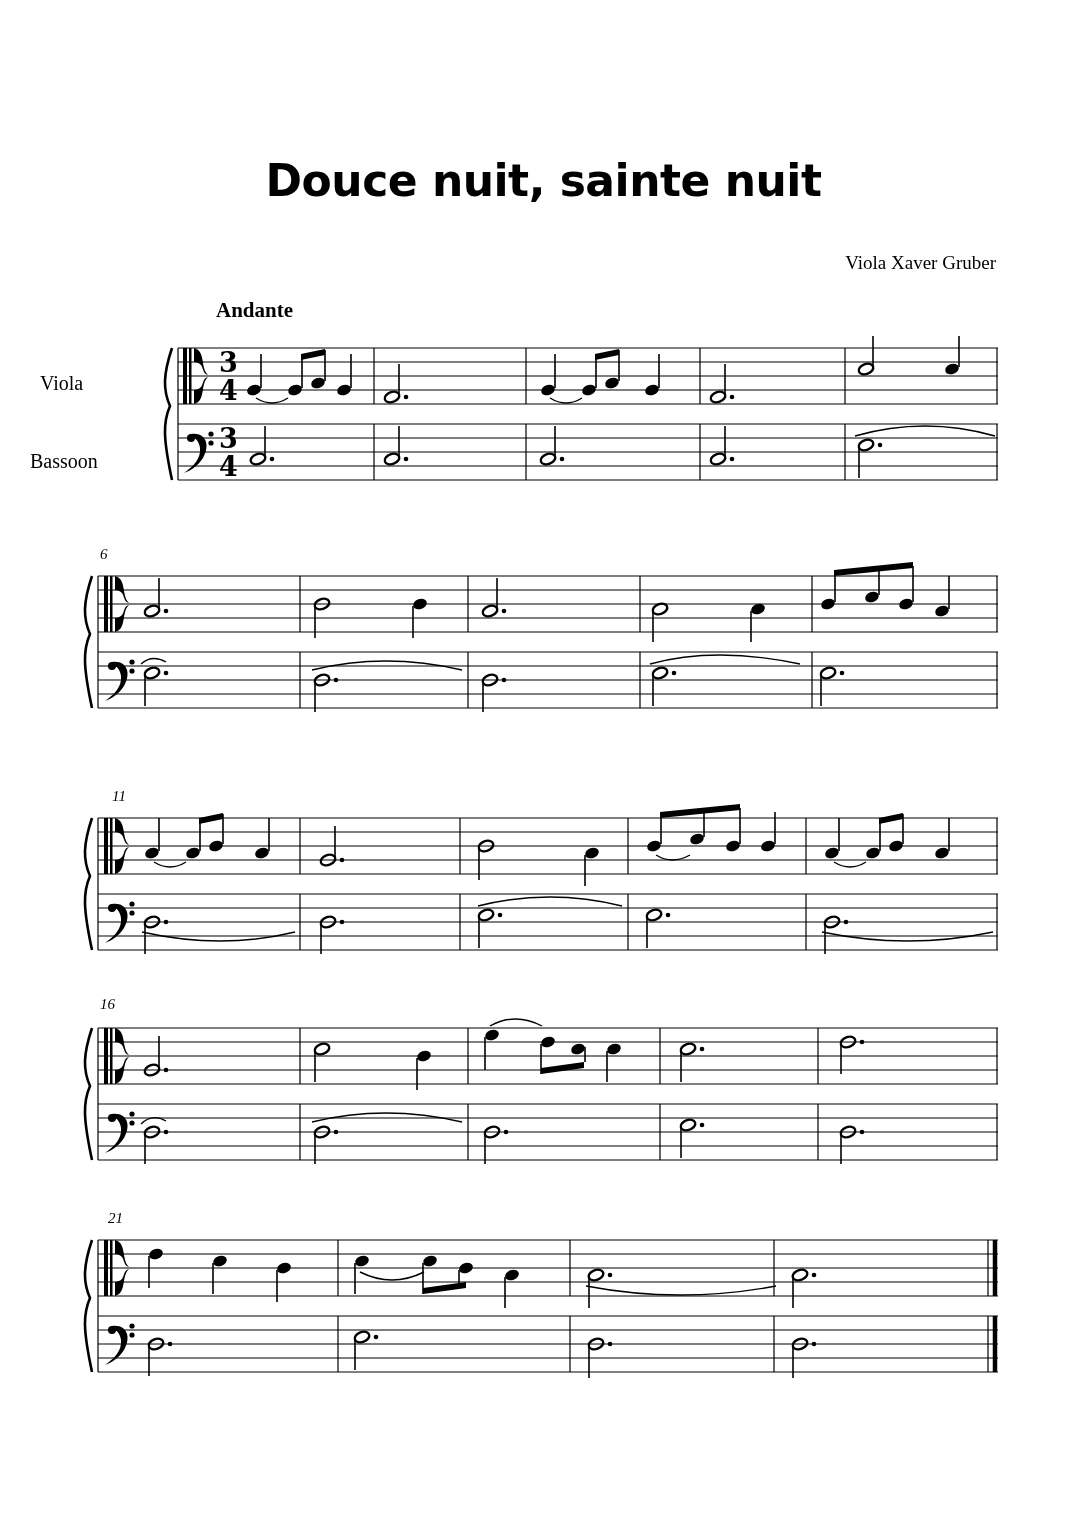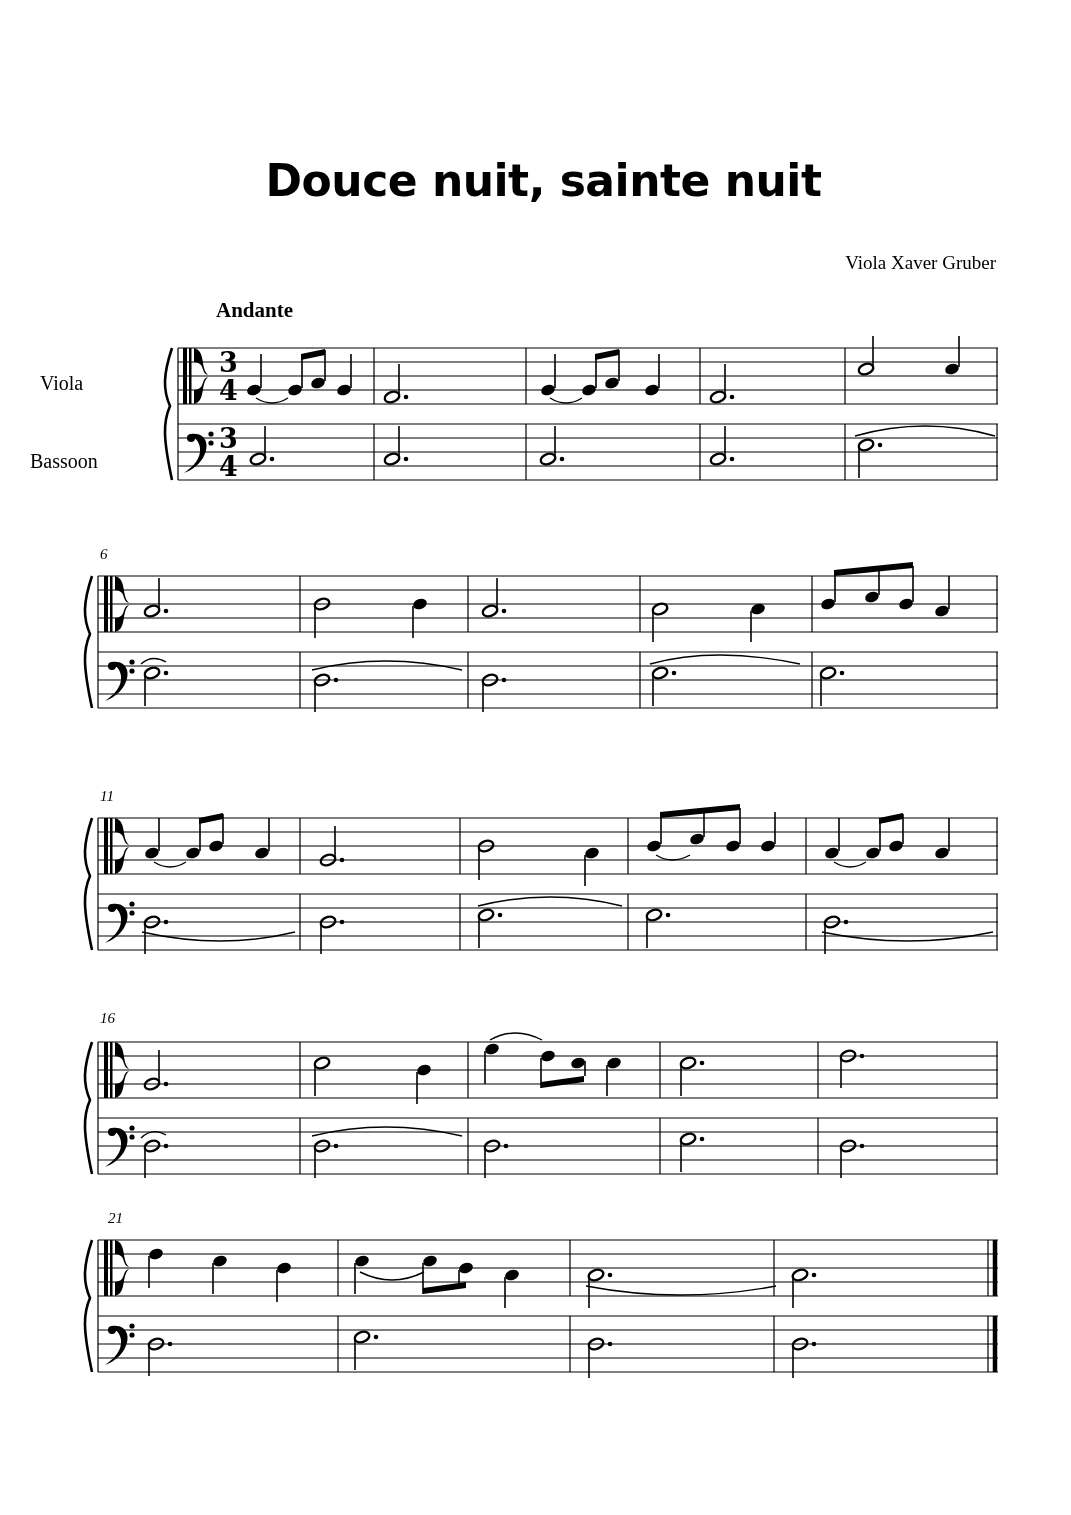--- a/index.html
+++ b/index.html
@@ -332,21 +332,21 @@
       </g>
       <g>
         <ellipse class="notehead-h" cx="828" cy="125" rx="7.5" ry="5" transform="rotate(-20 828 125)"></ellipse>
         <circle cx="842" cy="125" r="2.3" fill="#000"></circle>
         <line class="stem" x1="821" y1="127" x2="821" y2="158"></line>
       </g>
     </svg>
   </div>
 
   <div class="system" style="top:790px;">
-    <div class="sysnum" style="top:-2px; left:100px;text-align:center;">11</div>
+    <div class="sysnum" style="top:-2px; left:112px;text-align:center;">11</div>
     <svg width="1071" height="200">
       <path class="brace" d="M92 28 C83 55, 83 70, 90 86 C83 102, 83 118, 92 160"></path>
       <line class="barline" x1="98" y1="28" x2="98" y2="160"></line>
       <g class="stafflines">
         <line x1="98" y1="28" x2="998" y2="28"></line>
           <line x1="98" y1="42" x2="998" y2="42"></line>
         <line x1="98" y1="56" x2="998" y2="56"></line>
           <line x1="98" y1="70" x2="998" y2="70"></line>
         <line x1="98" y1="84" x2="998" y2="84"></line>
       </g>
@@ -458,21 +458,21 @@
       </g>
       <g>
         <ellipse class="notehead-h" cx="832" cy="132" rx="7.5" ry="5" transform="rotate(-20 832 132)"></ellipse>
         <circle cx="846" cy="132" r="2.3" fill="#000"></circle>
         <line class="stem" x1="825" y1="134" x2="825" y2="164"></line>
         <path class="tie" d="M822 142 Q908 160 993 142"></path>
       </g>
     </svg>
   </div>
 
-  <div class="system" style="top:1000px;margin-top:14px;">
+  <div class="system" style="top:1000px;">
     <div class="sysnum" style="top:-4px; left:100px;">16</div>
     <svg width="1071" height="200">
       <path class="brace" d="M92 28 C83 55, 83 70, 90 86 C83 102, 83 118, 92 160"></path>
       <line class="barline" x1="98" y1="28" x2="98" y2="160"></line>
       <g class="stafflines">
         <line x1="98" y1="28" x2="998" y2="28"></line>
           <line x1="98" y1="42" x2="998" y2="42"></line>
         <line x1="98" y1="56" x2="998" y2="56"></line>
           <line x1="98" y1="70" x2="998" y2="70"></line>
         <line x1="98" y1="84" x2="998" y2="84"></line>

